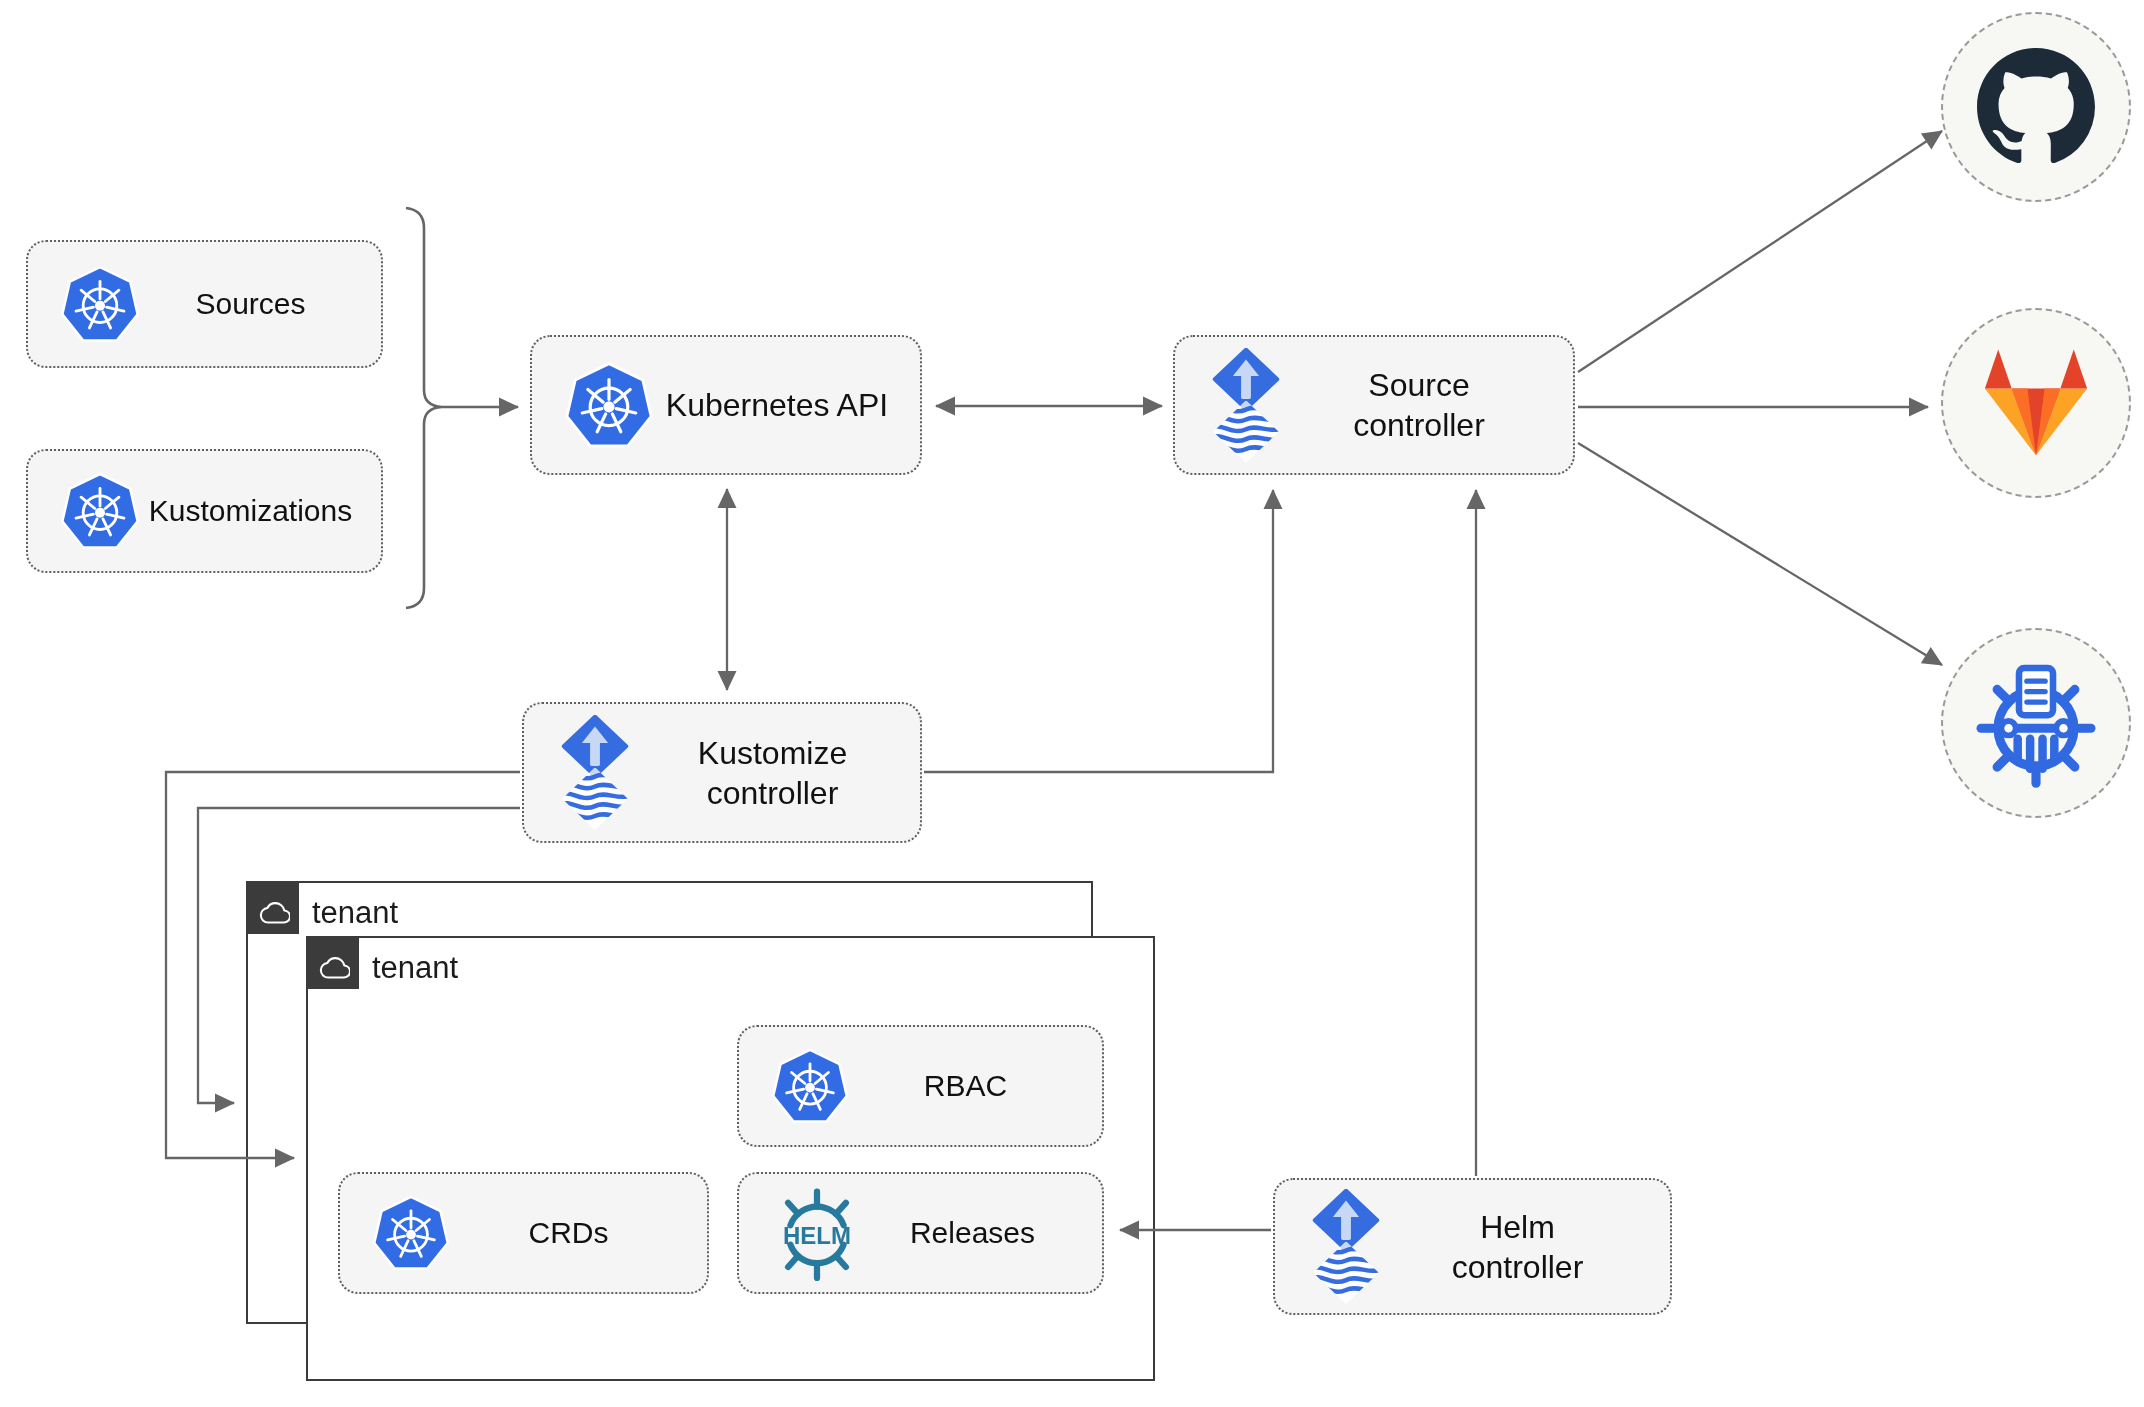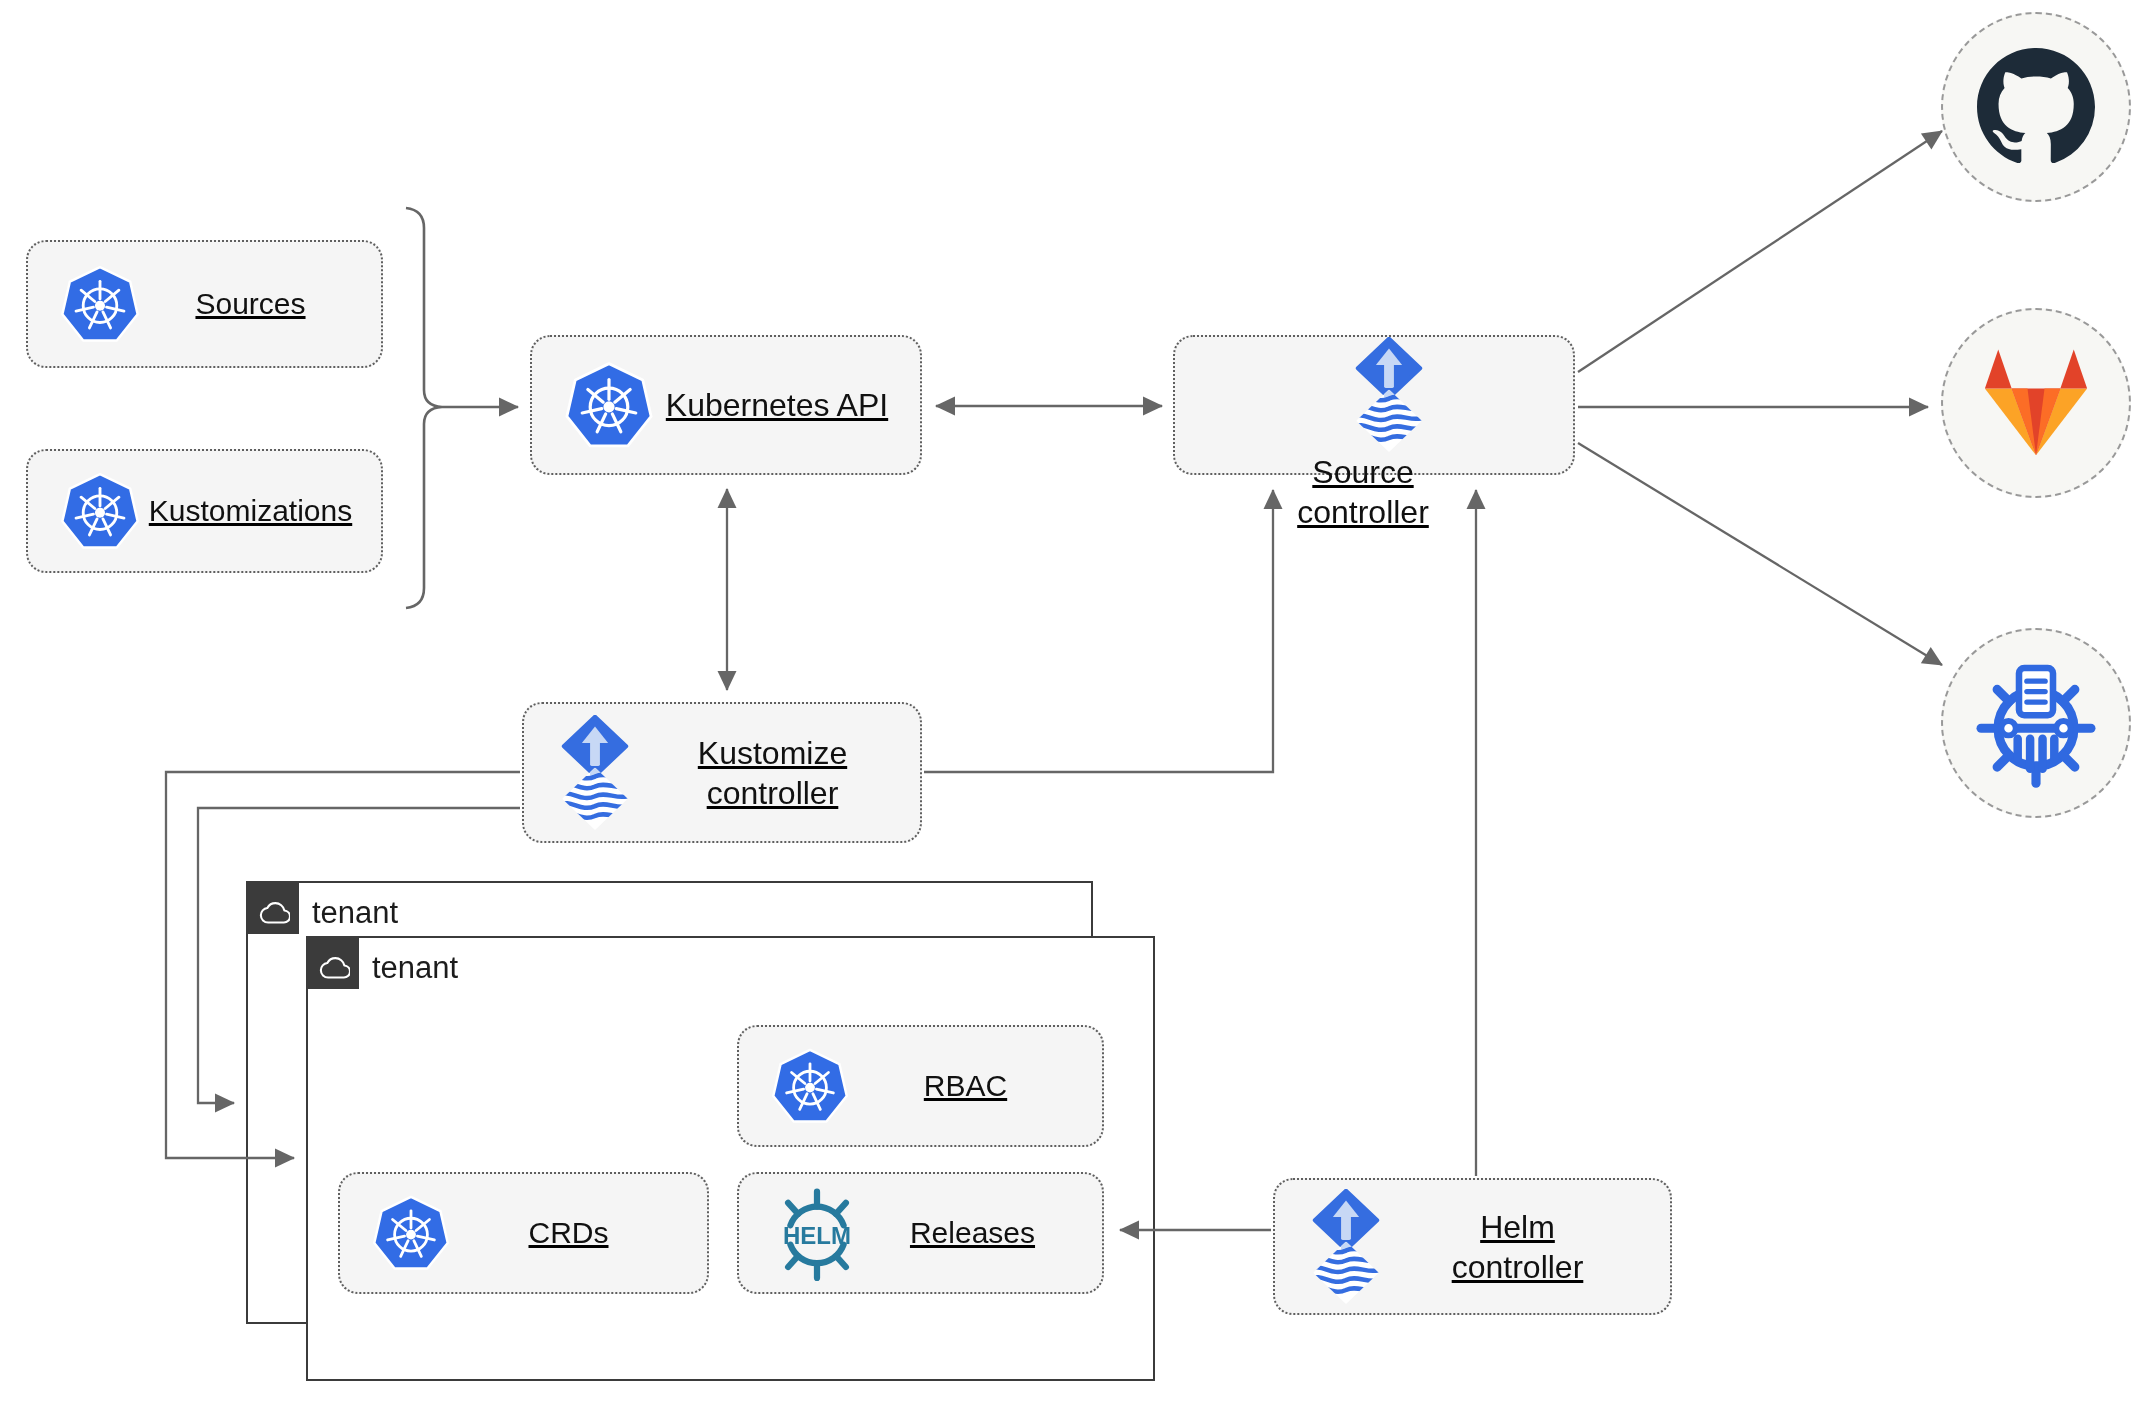--- a/index.html
+++ b/index.html
@@ -1,21 +1,21 @@
 <!DOCTYPE html>
 <html><head>
 <meta charset="utf-8">
 <style>
   html,body{margin:0;padding:0;background:#ffffff;}
   body{font-family:"Liberation Sans", sans-serif;}
   .canvas{position:relative;width:2144px;height:1407px;background:#fff;overflow:hidden;}
 
   
   .panel{position:absolute;background:#f5f5f5;border:2px dotted #5f5f5f;border-radius:20px;
-         display:flex;align-items:center;box-sizing:border-box;text-decoration:underline;}
+         display:flex;align-items:center;box-sizing:border-box;}
   .panel .icon{margin-left:30px;flex:0 0 auto;}
   .panel .label{flex:1;text-align:center;color:#111;font-size:30px;margin-right:22px;}
   .panel .label.big{font-size:32px;}
   .ctrl-label{white-space:pre-line;line-height:1.25;}
 
   
   .tenant{position:absolute;background:#ffffff;border:2px solid #3b3b3b;box-sizing:border-box;}
   .tenant-tab{position:absolute;left:-2px;top:-2px;width:53px;height:53px;background:#3b3b3b;
               display:flex;align-items:center;justify-content:center;}
   .tenant-label{position:absolute;left:64px;top:12px;font-size:31px;color:#1c1c1c;}
@@ -90,21 +90,21 @@
     <span class="label">Kustomizations</span>
   </div>
 
   <div class="panel" id="k8s-api" style="left:530px;top:335px;width:392px;height:140px;">
     <svg class="icon" width="94" height="94" viewBox="0 0 100 100">
         <use href="#sym-k8s"></use>
       </svg>
     <span class="label big">Kubernetes API</span>
   </div>
 
-  <div class="panel" id="source-ctrl" style="left:1173px;top:335px;width:402px;height:140px;flex-direction:column;">
+  <div class="panel" id="source-ctrl" style="left:1173px;top:335px;width:402px;height:140px;">
     <svg class="icon" width="82" height="115" viewBox="0 0 100 140">
         <use href="#sym-flux"></use>
       </svg>
     <span class="label big ctrl-label">Source
 controller</span>
   </div>
 
   <div class="panel" id="kustomize-ctrl" style="left:522px;top:702px;width:400px;height:141px;gap:11px;">
     <svg class="icon" width="82" height="115" viewBox="0 0 100 140">
         <use href="#sym-flux"></use>

